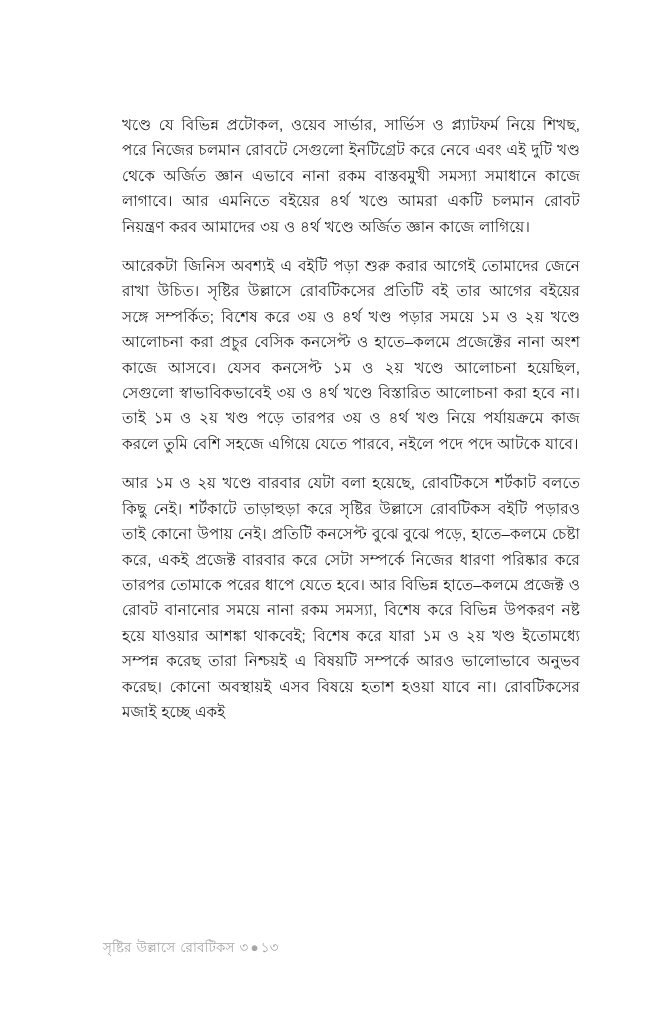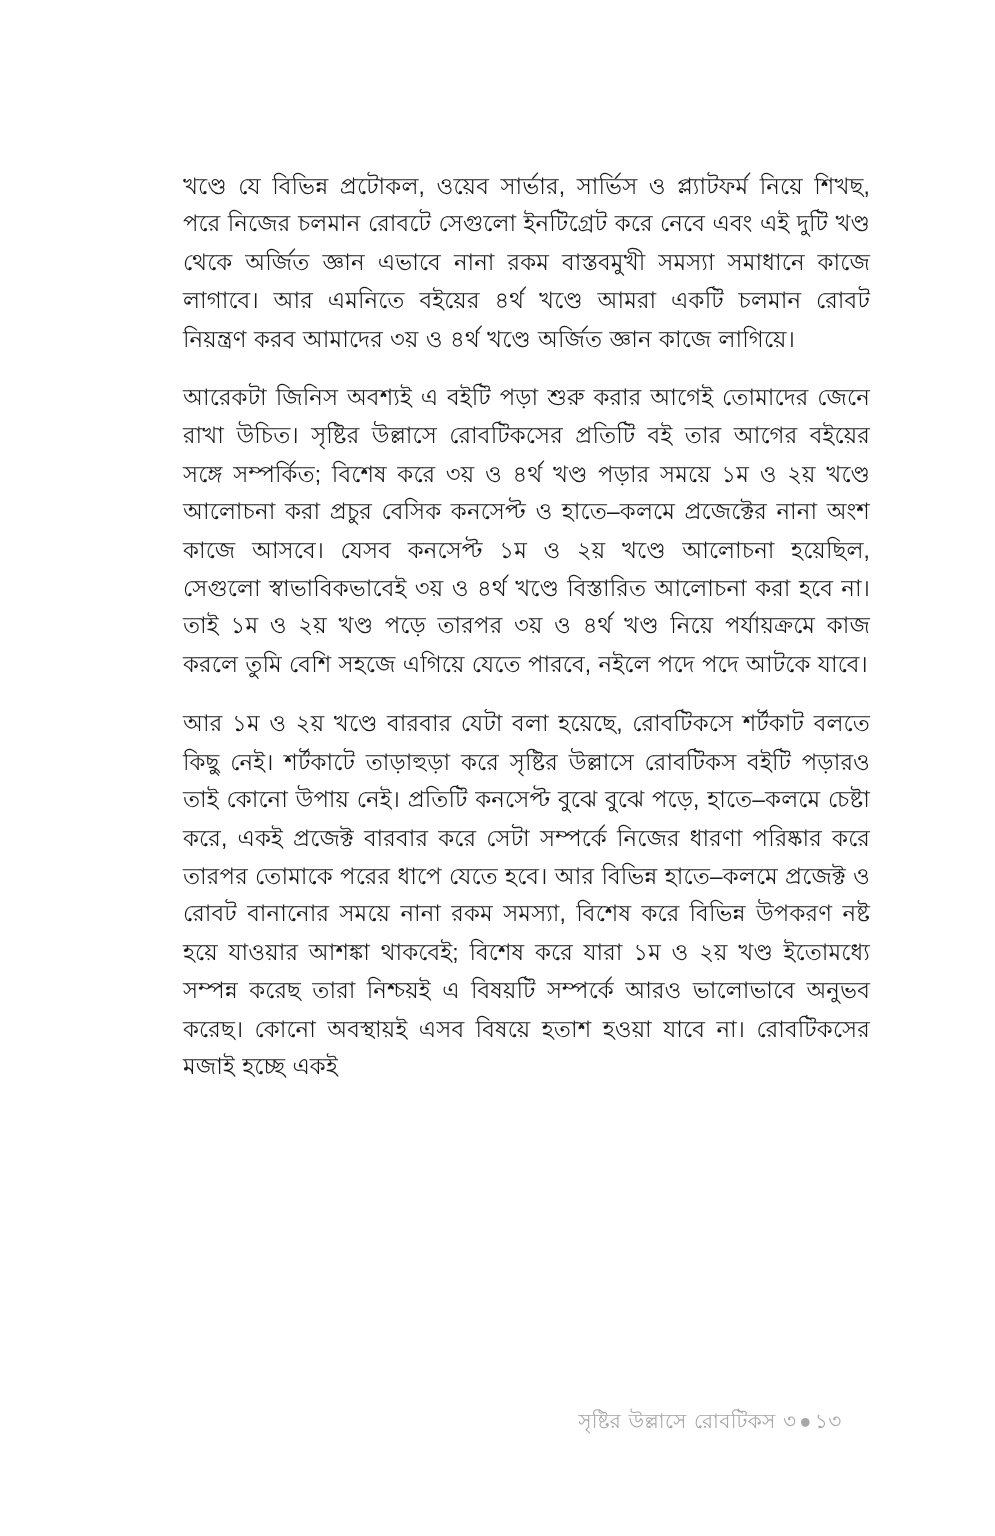--- a/index.html
+++ b/index.html
@@ -42,21 +42,20 @@
 
   .para:last-of-type {
     margin-bottom: 0;
   }
 
   .footer {
     position: absolute;
     left: 103px;
     top: 938px;
     width: 458px;
-    text-align: right;
     font-size: 13.4px;
     line-height: 20px;
     color: #a6a6a6;
     letter-spacing: 0.2px;
     word-spacing: 1px;
   }
 
   .footer-sep {
     display: inline-block;
     padding: 0 2px;

